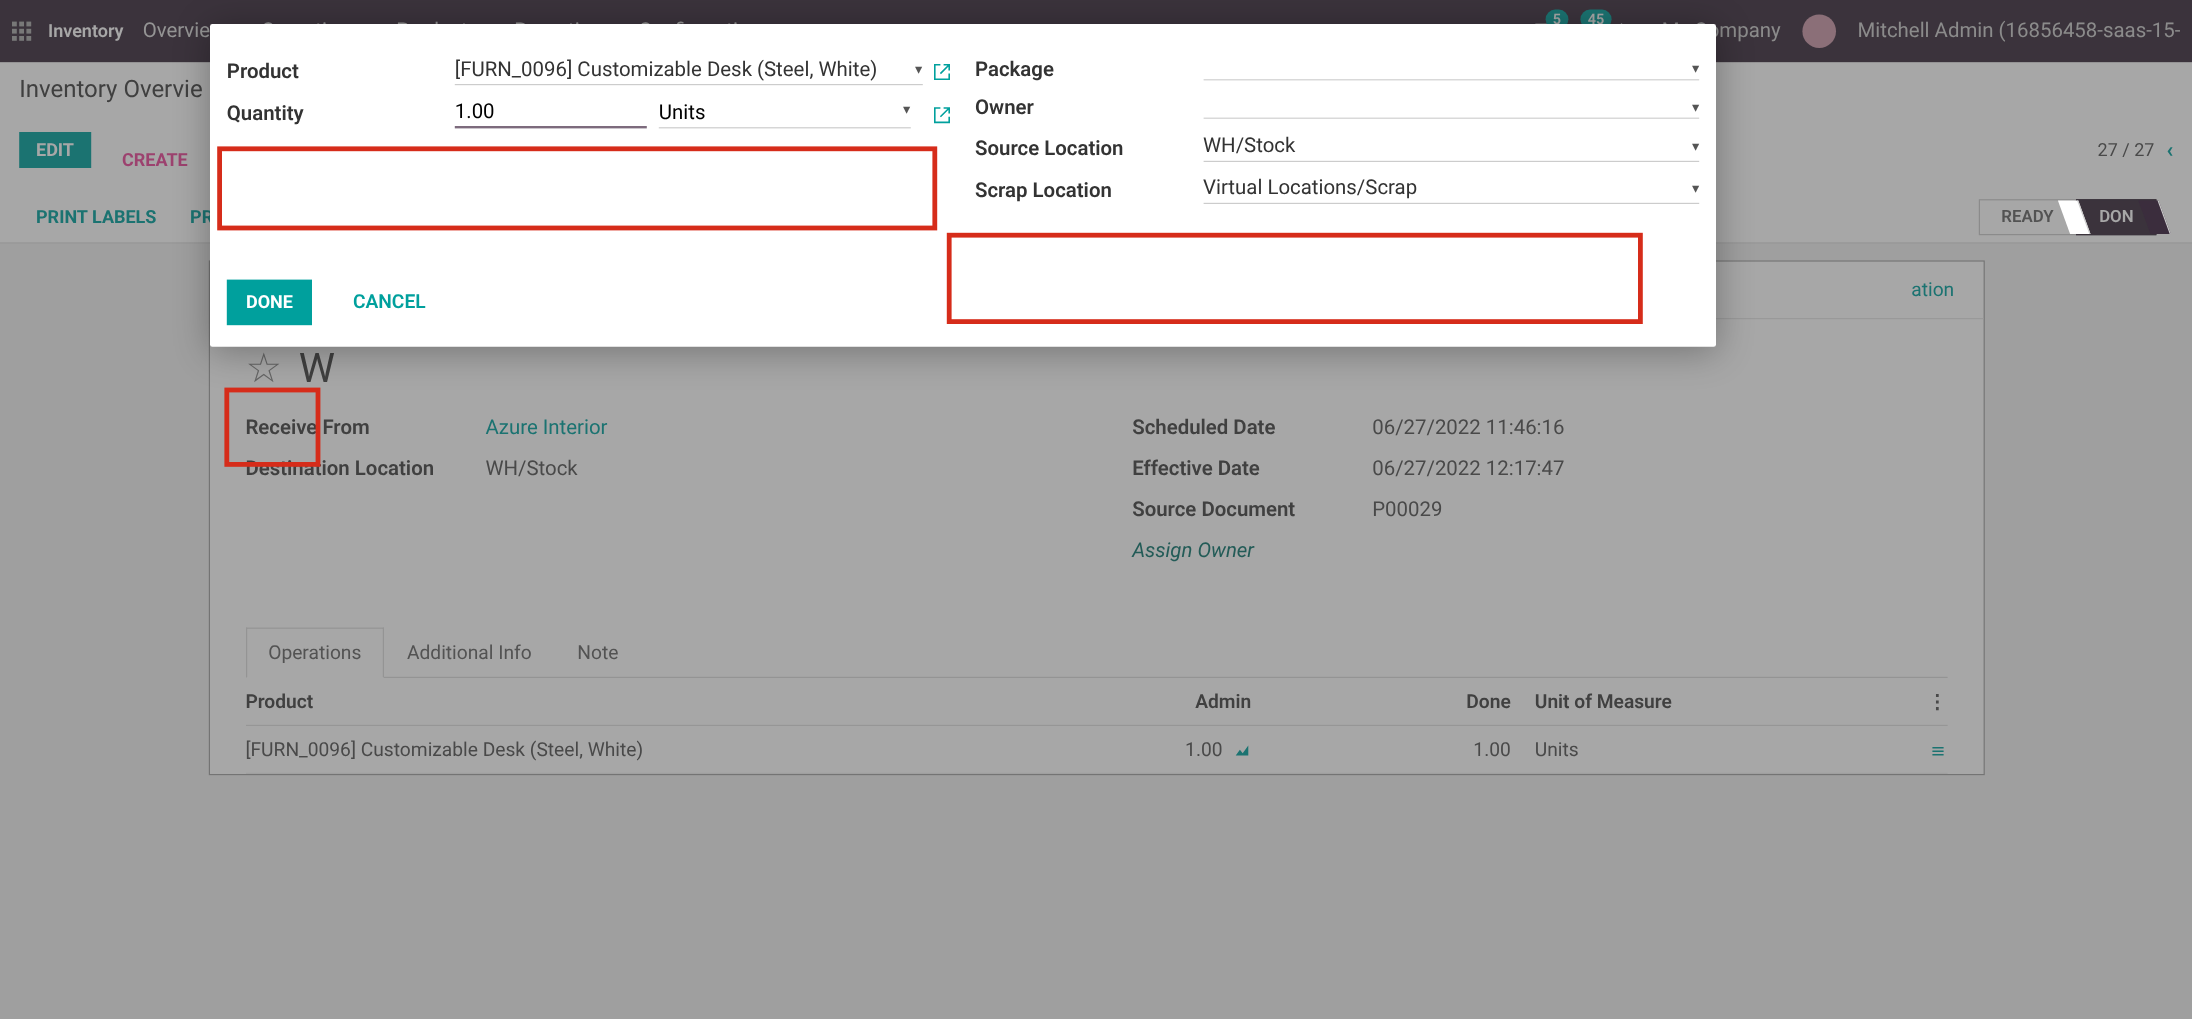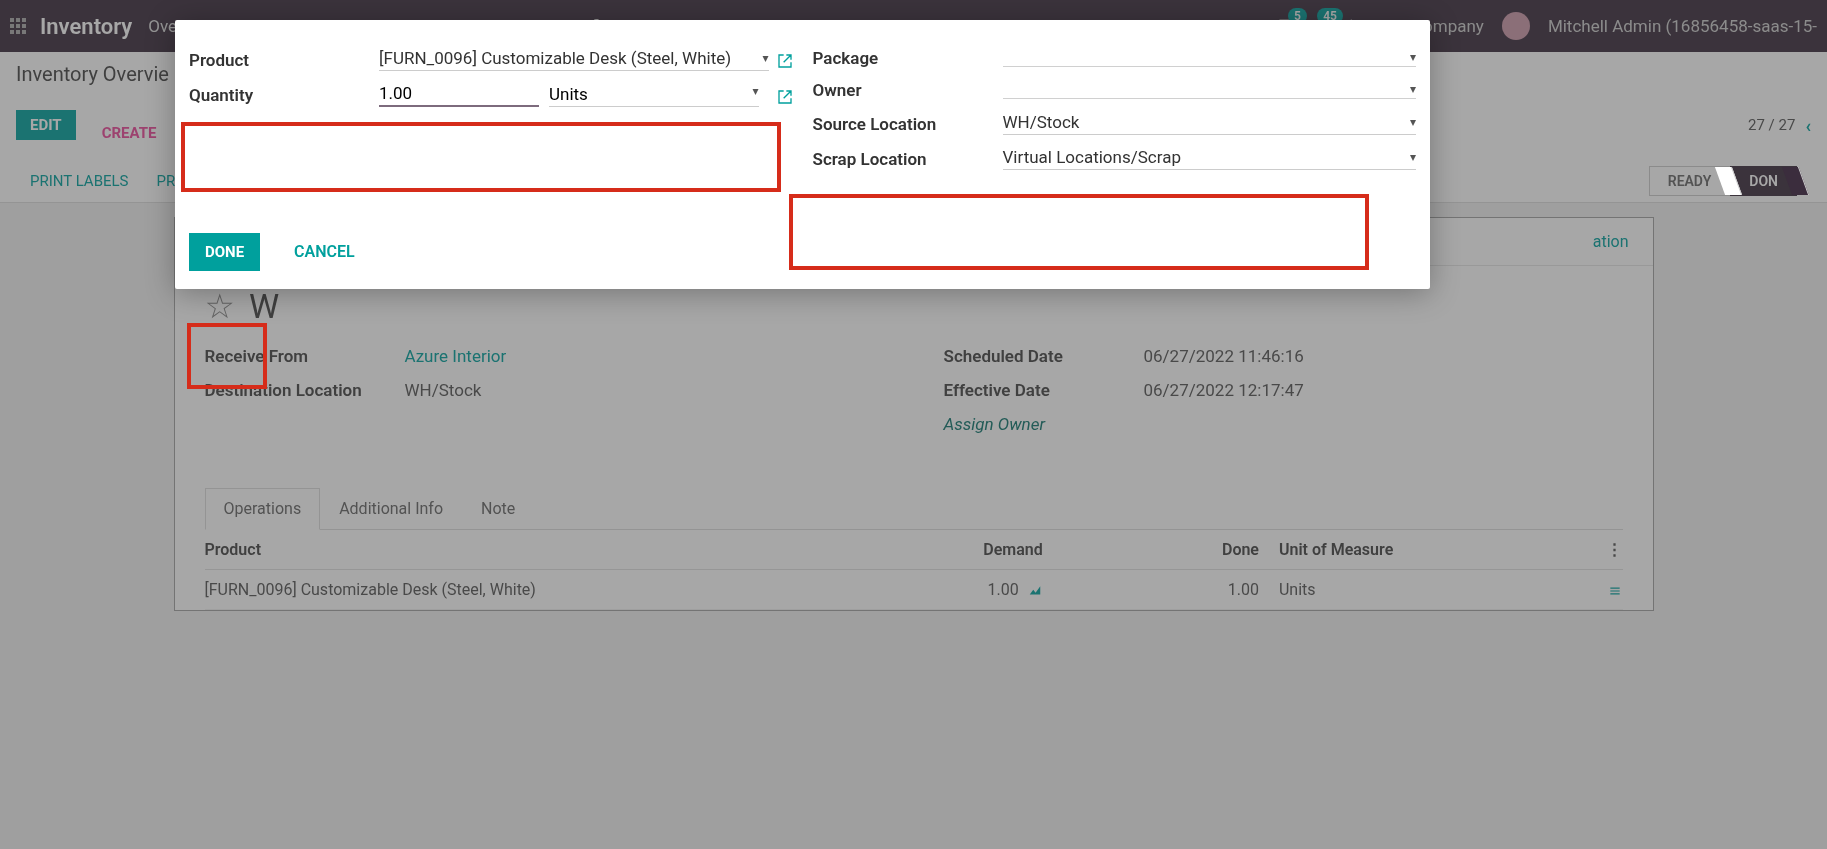--- a/index.html
+++ b/index.html
@@ -2,42 +2,42 @@
 <html><head>
 <meta charset="utf-8">
 <style>
 * { box-sizing: border-box; margin: 0; padding: 0; font-family: -apple-system, BlinkMacSystemFont, "Segoe UI", Roboto, sans-serif; }
 body { background: #f0f0f0; overflow: hidden; position: relative; width: 1827px; height: 849px; }
 
 
 .top-nav { background: #3b2d3d; height: 52px; display: flex; align-items: center; color: #fff; padding: 0 10px; font-size: 17px; }
 .apps-icon { display: grid; grid-template-columns: repeat(3,4px); grid-template-rows: repeat(3,4px); gap: 2px; margin-right: 14px; }
 .apps-icon span { background: #aaa; width: 4px; height: 4px; }
-.app-name { font-weight: 600; font-size: 22px; margin-right: 16px; color: #fff; }
+.app-name { font-weight: 600; font-size: 15px; margin-right: 16px; color: #fff; }
 .nav-item { margin-right: 30px; color: #ddd; cursor: pointer; }
 .nav-spacer { flex: 1; }
 .nav-right { display: flex; align-items: center; gap: 18px; color: #ccc; }
 .nav-icon-wrap { position: relative; }
 .badge { position: absolute; top: -8px; right: -12px; background: #00A09D; color: #fff; border-radius: 10px; font-size: 12px; padding: 1px 6px; font-weight: 600; }
 .avatar { width: 28px; height: 28px; border-radius: 50%; background: #c9a; }
 
 
 .breadcrumb-bar { background: #fff; padding: 10px 16px 0 16px; border-bottom: 1px solid #ddd; }
 .bc-title { font-size: 20px; color: #444; margin-bottom: 8px; }
 
 
 .btn-bar { display: flex; align-items: center; gap: 12px; padding: 8px 0 12px 0; }
 .btn-edit { background: #00A09D; color: #fff; border: none; padding: 6px 14px; font-weight: 700; font-size: 15px; cursor: pointer; }
 .btn-create { background: transparent; color: #ec4899; border: none; padding: 6px 14px; font-weight: 700; font-size: 15px; cursor: pointer; margin-top: 16px; }
 .pager { margin-left: auto; display: flex; align-items: center; gap: 10px; font-size: 15px; color: #555; }
 .pager-arrow { color: #00A09D; font-weight: bold; cursor: pointer; font-size: 18px; }
 
 
 .sec-bar { display: flex; align-items: center; padding: 6px 14px; }
-.sec-link { color: #00A09D; font-weight: 400; font-size: 15px; margin-right: 28px; cursor: pointer; }
+.sec-link { color: #00A09D; font-weight: 700; font-size: 15px; margin-right: 28px; cursor: pointer; }
 .status-bar { margin-left: auto; display: flex; }
 .status-chip { padding: 6px 18px; font-size: 14px; font-weight: 600; background: #fff; border: 1px solid #ccc; color: #666; position: relative; }
 .status-chip.done { background: #3b2d3d; color: #fff; border-color: #3b2d3d; }
 .status-chip::after { content:''; position:absolute; right:-8px; top:0; bottom:0; width:16px; background:inherit; transform: skewX(20deg); border-right:1px solid #ccc; z-index:1; }
 
 
 .sheet { background: #fff; margin: 14px auto; width: 1480px; border: 1px solid #a3a3a3; padding: 0; }
 .sheet-stat { text-align: right; padding: 14px 24px; border-bottom: 1px solid #e5e5e5; color: #00A09D; font-size: 16px; }
 .sheet-body { padding: 20px 30px; }
 .star { font-size: 34px; color: #888; margin-right: 10px; }
@@ -185,34 +185,38 @@
       <div class="form-col">
         <div class="form-row">
           <div class="form-label">Scheduled Date</div>
           <div class="form-val plain">06/27/2022 11:46:16</div>
         </div>
         <div class="form-row">
           <div class="form-label">Effective Date</div>
           <div class="form-val plain">06/27/2022 12:17:47</div>
         </div>
         <div class="form-row">
+          <div class="form-label">Source Document</div>
+          <div class="form-val plain">P00029</div>
+        </div>
+        <div class="form-row">
           <div class="form-val grey">Assign Owner</div>
         </div>
       </div>
     </div>
   </div>
   <div class="tabs">
     <div class="tab active">Operations</div>
     <div class="tab">Additional Info</div>
     <div class="tab">Note</div>
   </div>
   <div class="tbl">
     <div class="tbl-head">
       <div class="c-product">Product</div>
-      <div class="c-demand">Demand</div>
+      <div class="c-demand">Admin</div>
       <div class="c-done">Done</div>
       <div class="c-uom">Unit of Measure</div>
       <div class="c-act">
           <span class="kebab">⋮</span>
         </div>
     </div>
     <div class="tbl-row">
       <div class="c-product">[FURN_0096] Customizable Desk (Steel, White)</div>
       <div class="c-demand"><span>1.00</span>&nbsp;&nbsp;<span class="area-icon"><svg width="16" height="14" viewBox="0 0 24 24" fill="currentColor">
               <path d="M3 18l6-8 4 5 8-11v14H3z"></path>

